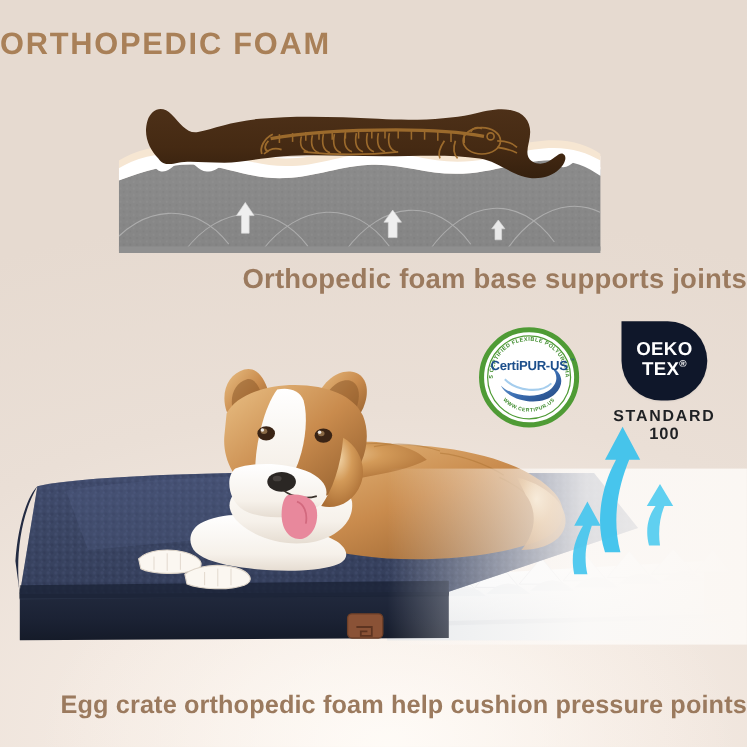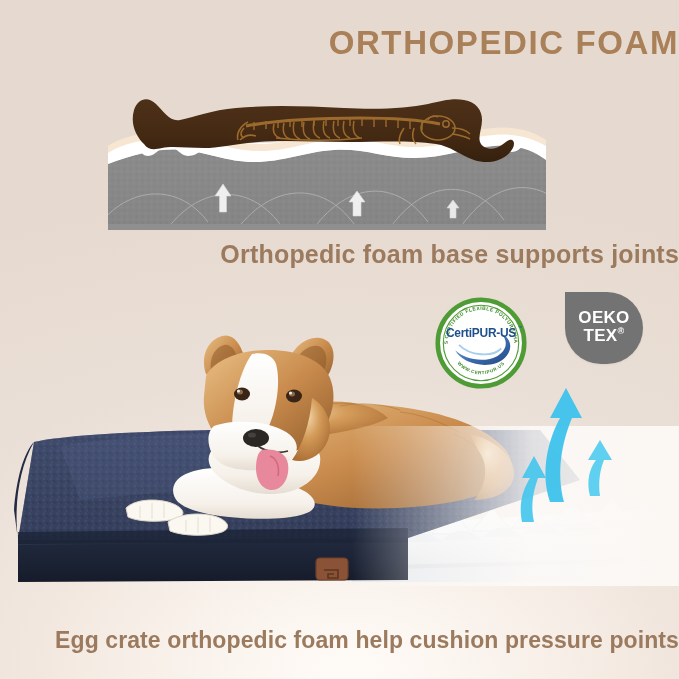--- a/index.html
+++ b/index.html
@@ -19,22 +19,22 @@
       linear-gradient(180deg,#e9ded5 0%, #ece2d9 45%, #f0e7df 100%);
   }
   .bg-glow{
     position:absolute;left:0;right:0;top:300px;height:379px;
     background:radial-gradient(65% 80% at 52% 100%, rgba(255,252,248,.85) 0%, rgba(252,246,240,.35) 45%, rgba(255,255,255,0) 72%);
   }
 
   
   .title{
     position:absolute;left:0;right:0;top:24px;
-    text-align:right;
-    font-size:33px;letter-spacing:1.6px;
+    text-align:left;
+    font-size:28px;letter-spacing:1.6px;
     font-weight:600;
     color:#a98058;
   }
 
   
   .illo{position:absolute;left:108px;top:86px;width:438px;height:146px;}
   .illo svg{display:block;width:100%;height:100%;}
 
   
   .cap1{
@@ -47,21 +47,21 @@
   .badges{position:absolute;left:432px;top:292px;width:240px;height:120px;}
 
   .certipur{
     position:absolute;left:3px;top:5px;width:92px;height:92px;
   }
   .certipur svg{display:block;width:100%;height:100%;}
 
   .oeko-wrap{position:absolute;left:113px;top:0px;width:118px;height:112px;text-align:center;}
   .oeko-mark{
     position:relative;margin:0 auto;width:78px;height:72px;
-    background:#737373;
+    background:#0f172a;
     border-radius:0 38px 38px 38px;
     display:flex;align-items:center;justify-content:center;
     box-shadow:0 1px 2px rgba(0,0,0,.06);
   }
   .oeko-txt{
     color:#ffffff;font-size:17px;font-weight:700;line-height:.98;
     letter-spacing:.3px;padding-bottom:2px;
   }
   .oeko-txt .sup{font-size:9px;vertical-align:super;font-weight:700;}
   .oeko-std{
@@ -281,20 +281,24 @@
       </svg>
     </div>
 
     <div class="oeko-wrap">
       <div class="oeko-mark">
         <div class="oeko-txt">
           <span>OEKO</span><br>
           <span>TEX</span><span class="sup">®</span>
         </div>
       </div>
+      <div class="oeko-std">
+        <span>STANDARD</span>
+        <span class="num">100</span>
+      </div>
     </div>
   </div>
 
   <div class="scene">
     <svg viewBox="0 0 679 300" preserveAspectRatio="none">
       <defs>
         <linearGradient id="fleeceG" x1="0" y1="0" x2="0.25" y2="1">
           <stop offset="0%" stop-color="#49547a"></stop>
           <stop offset="45%" stop-color="#3b4664"></stop>
           <stop offset="100%" stop-color="#2c3550"></stop>

